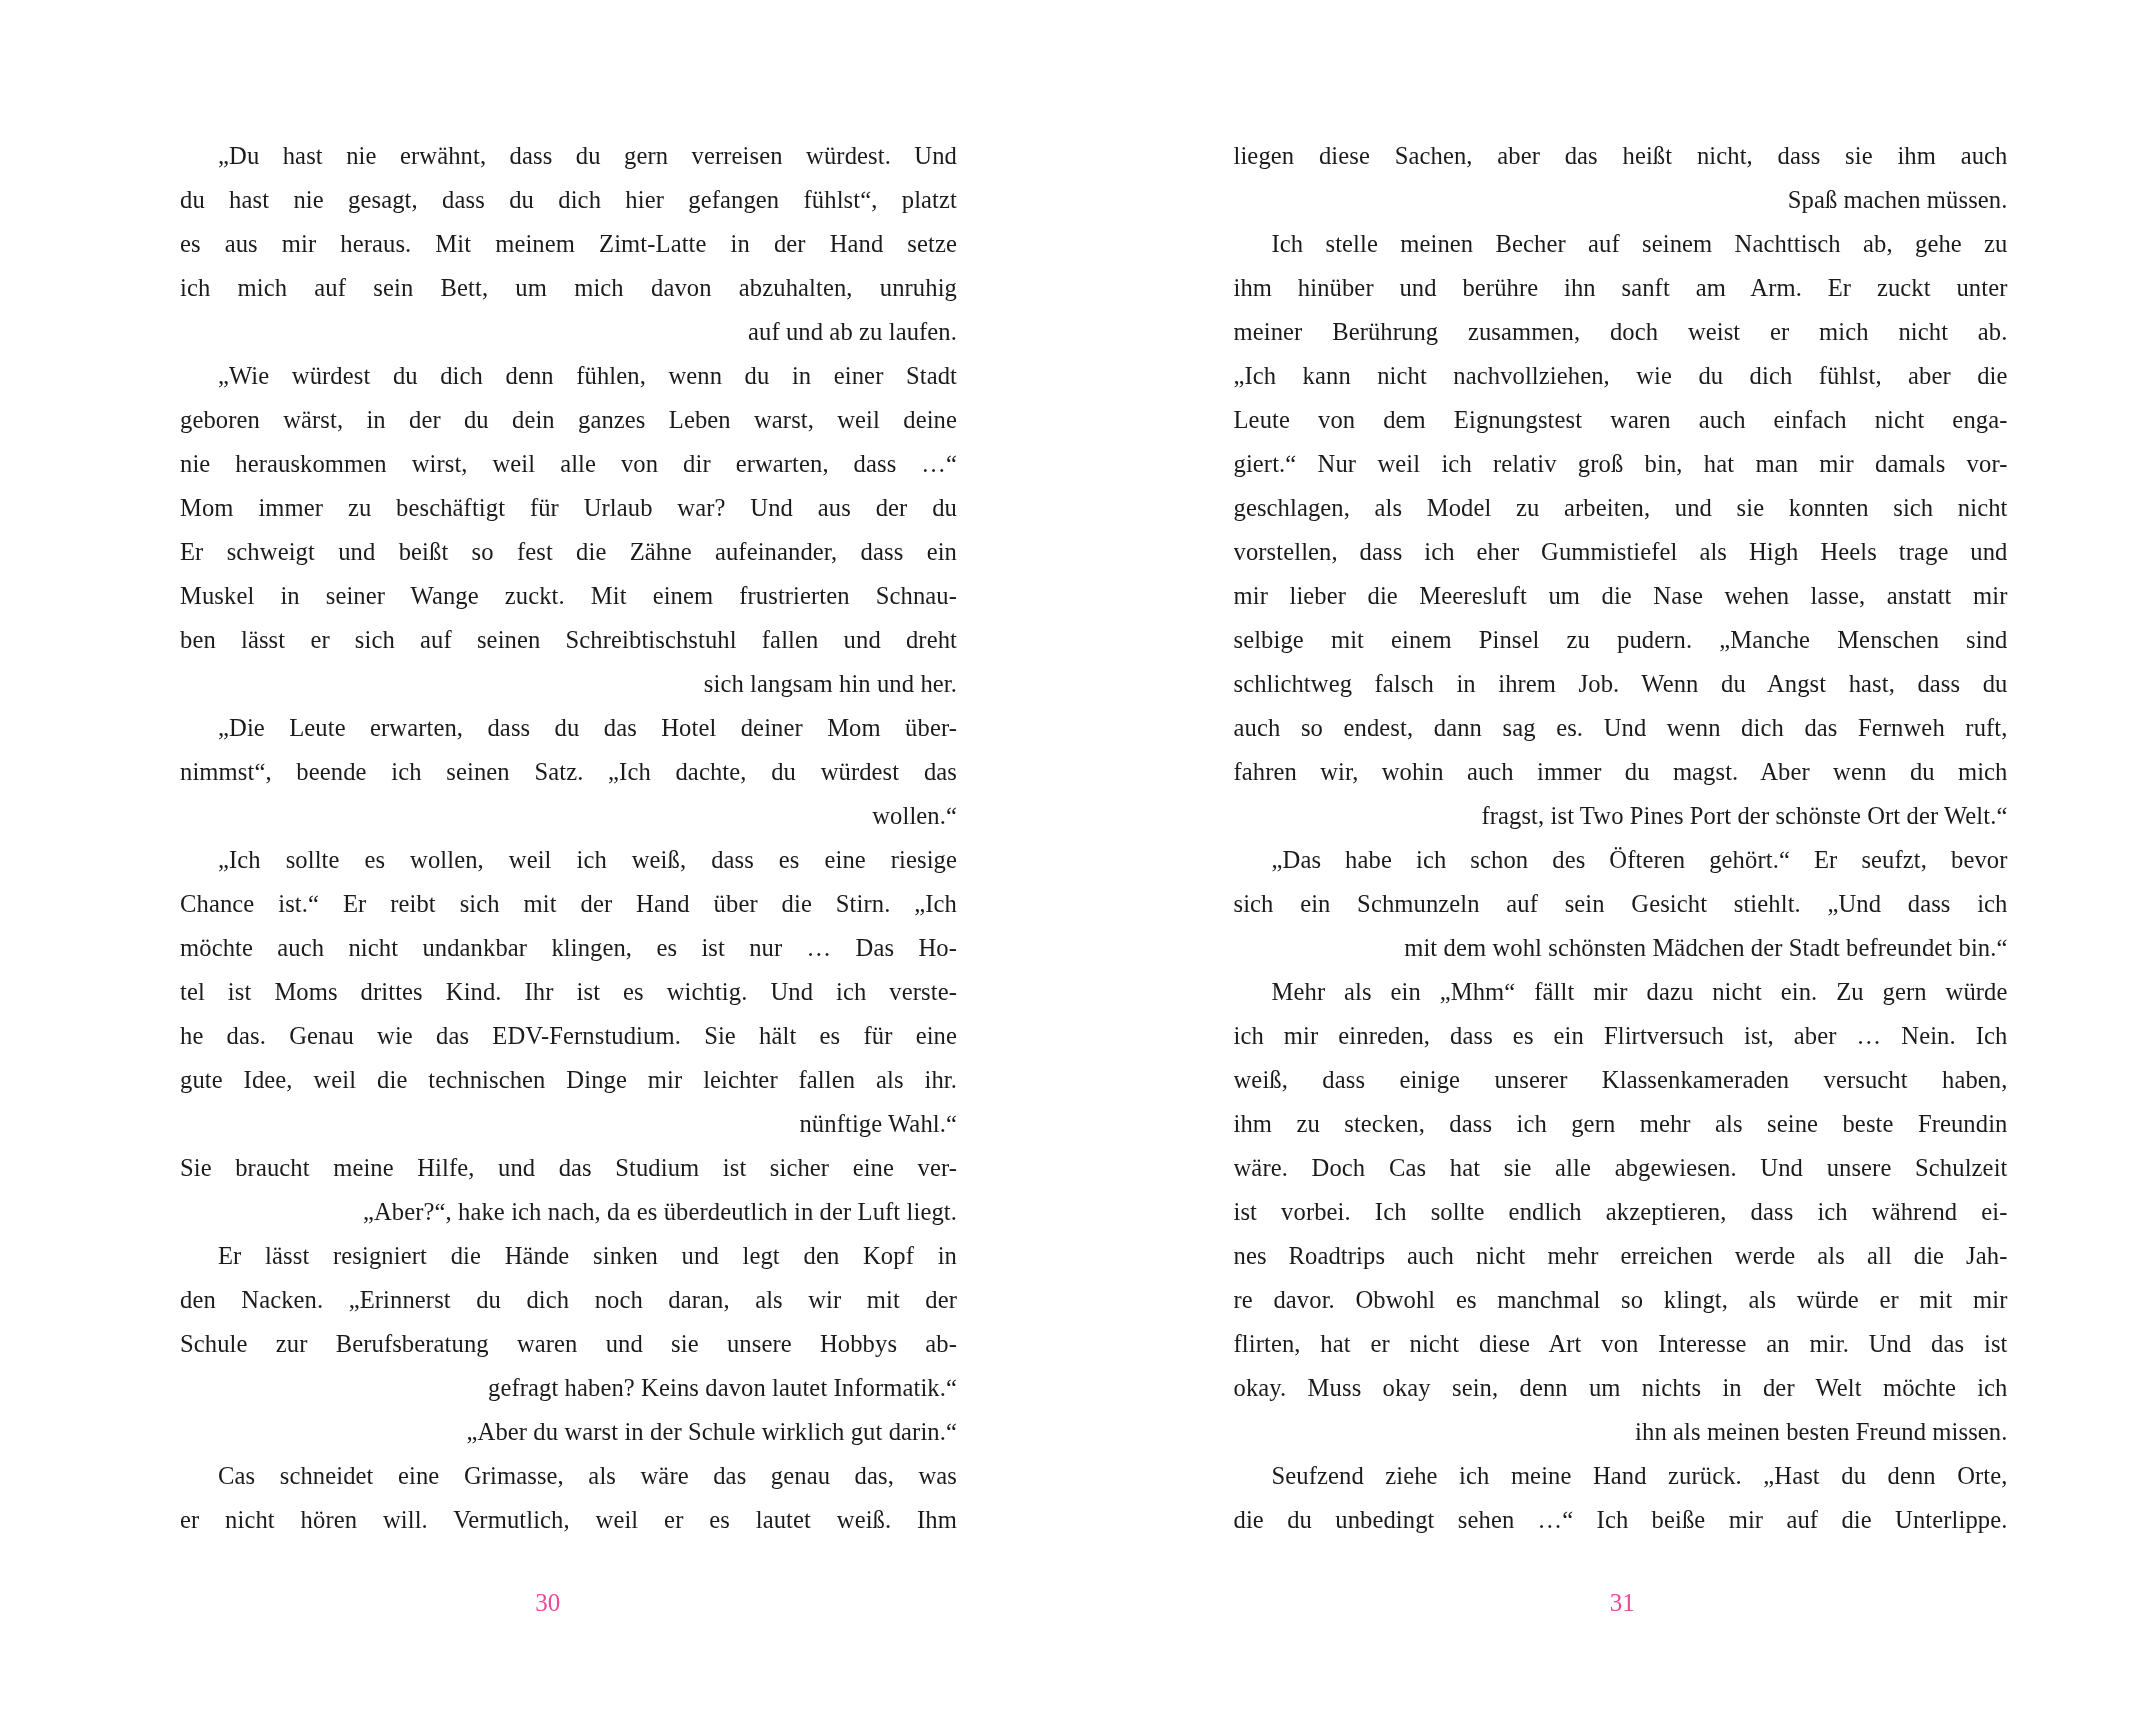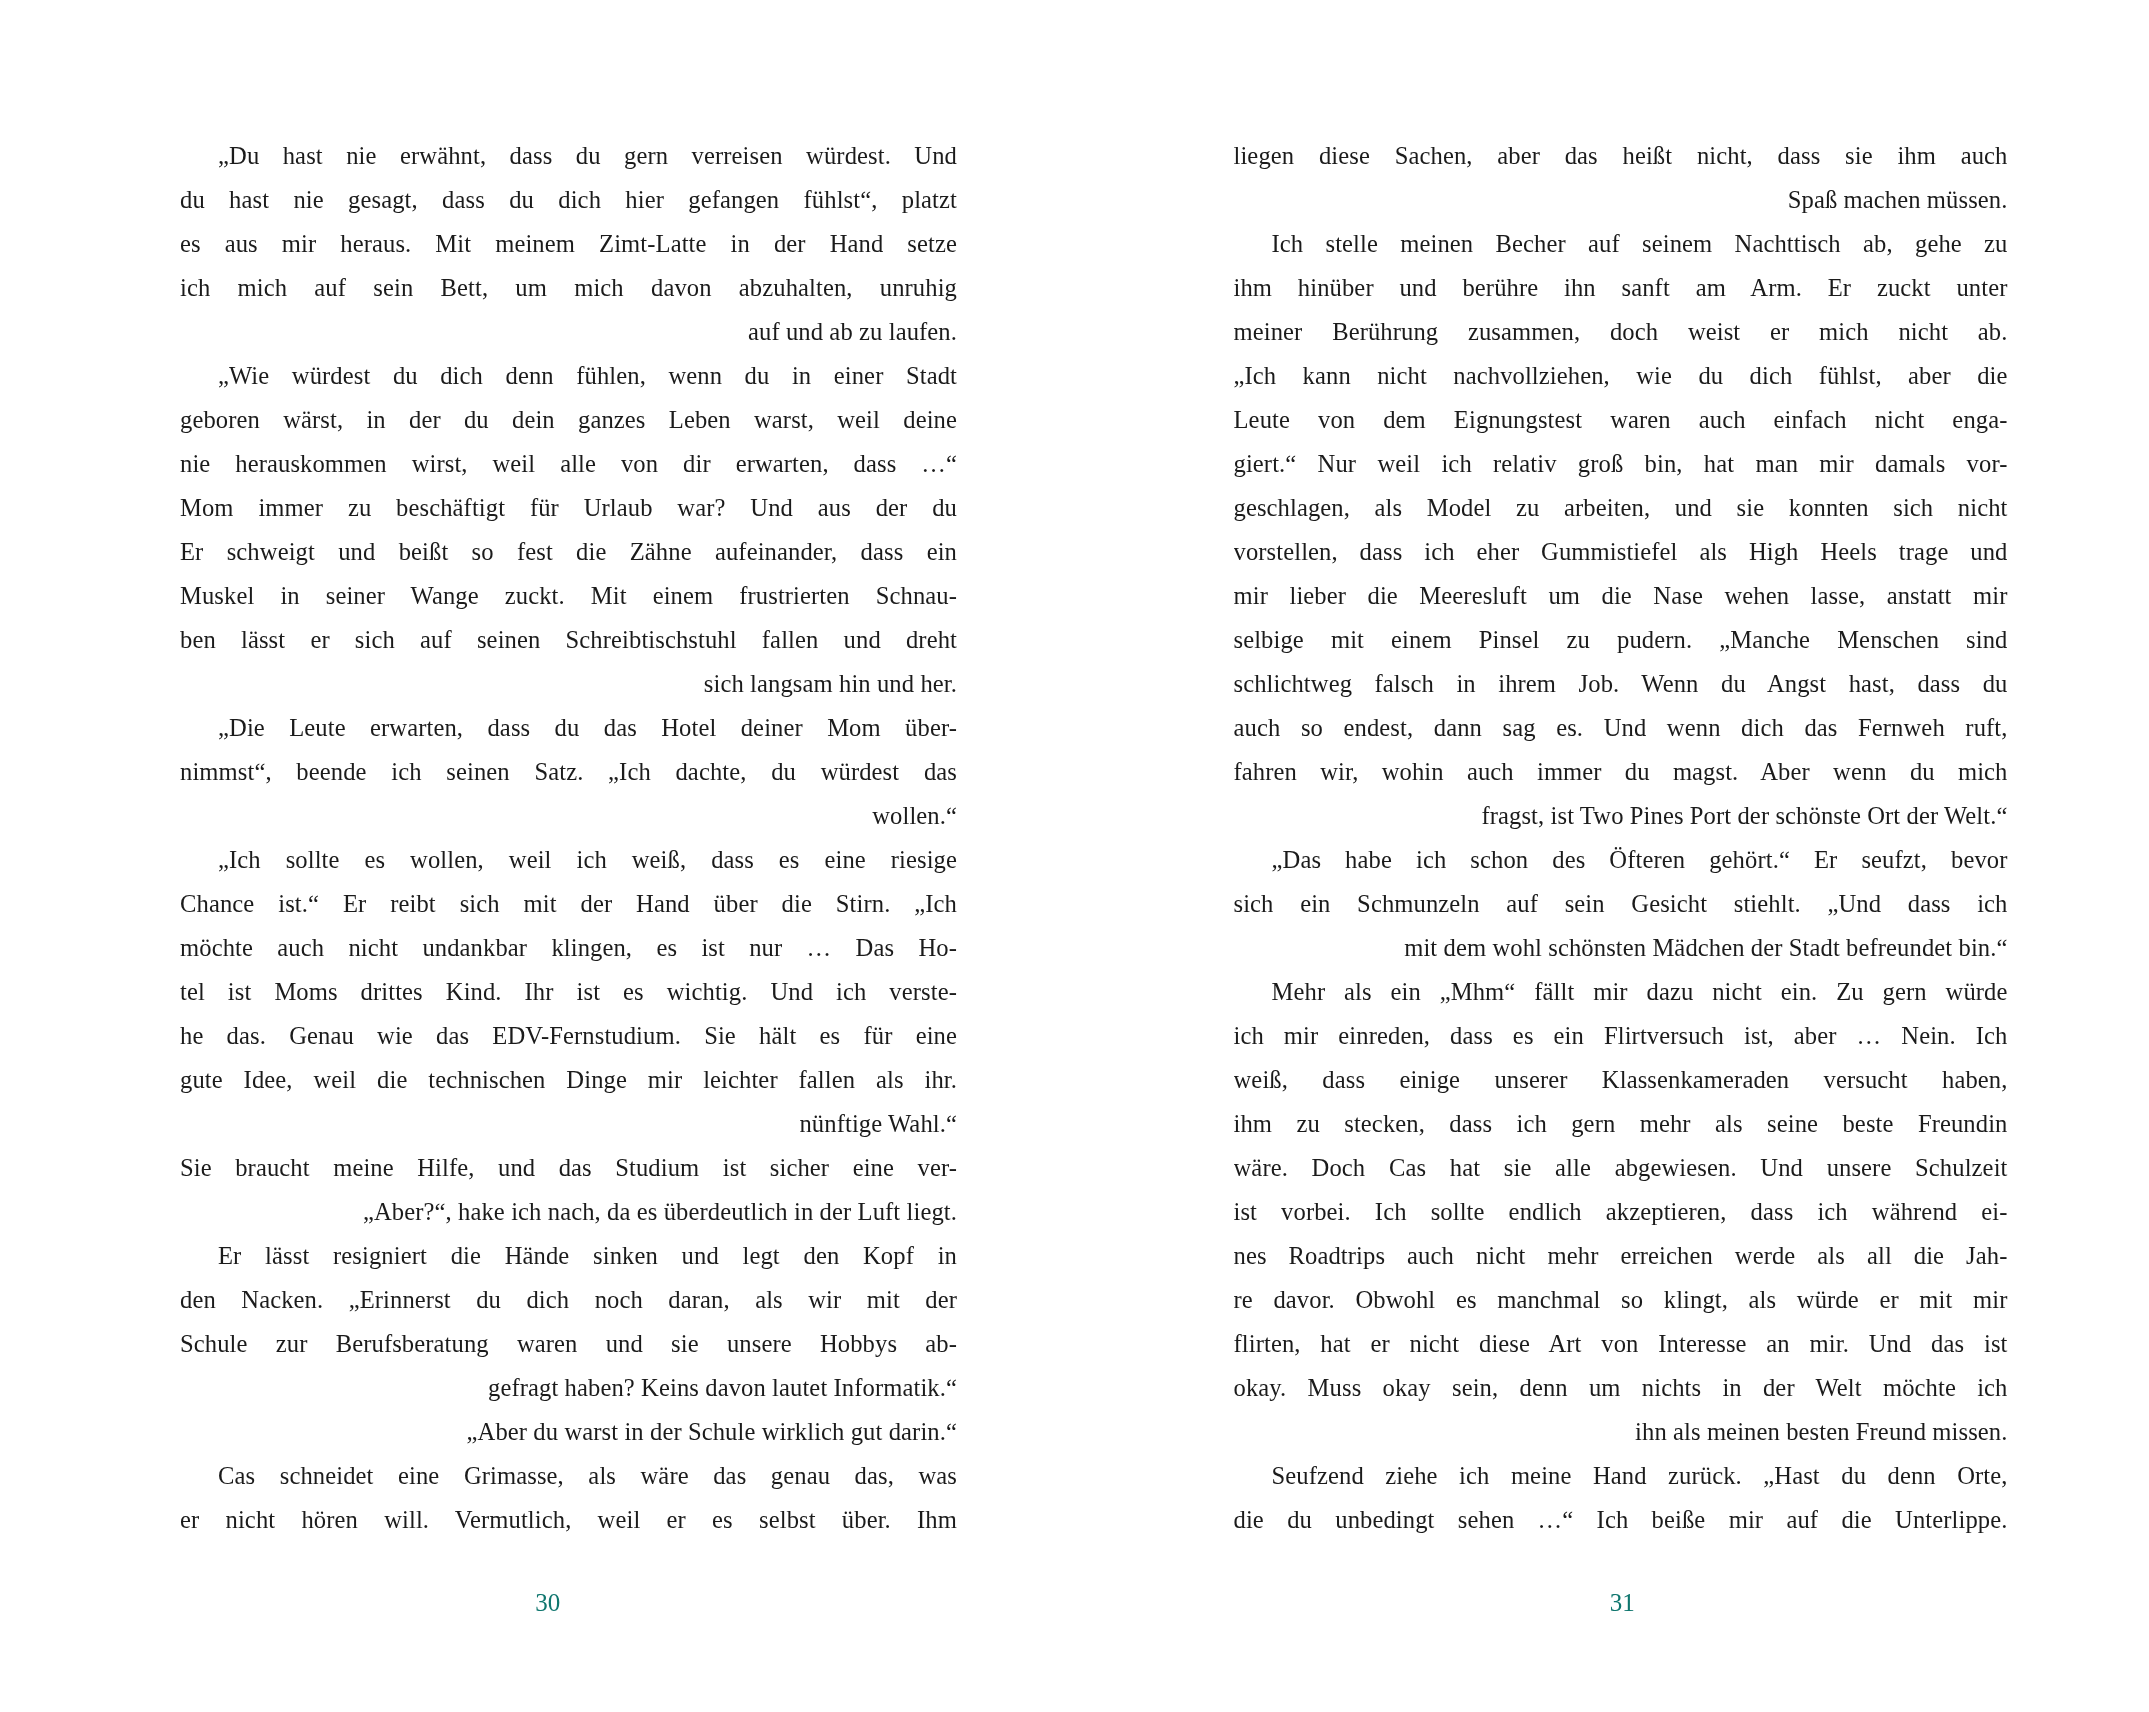--- a/index.html
+++ b/index.html
@@ -52,21 +52,21 @@
   .line.end::after { content: none; }
   .line.indent { text-indent: 38px; }
 
   .page-number {
     position: absolute;
     top: 1589px;
     left: 0;
     width: 100%;
     text-align: center;
     font-size: 25px;
-    color: #0f766e;
+    color: #ec4899;
   }
 </style>
 </head>
 <body>
 
 <div class="spread">
   <div class="page page-left">
     <div class="text-block">
         <div class="paragraph">
           <div class="line indent">„Du hast nie erwähnt, dass du gern verreisen würdest. Und</div>
@@ -107,21 +107,21 @@
           <div class="line indent">Er lässt resigniert die Hände sinken und legt den Kopf in</div>
           <div class="line">den Nacken. „Erinnerst du dich noch daran, als wir mit der</div>
           <div class="line">Schule zur Berufsberatung waren und sie unsere Hobbys ab-</div>
           <div class="line end">gefragt haben? Keins davon lautet Informatik.“</div>
         </div>
         <div class="paragraph">
           <div class="line end indent">„Aber du warst in der Schule wirklich gut darin.“</div>
         </div>
         <div class="paragraph">
           <div class="line indent">Cas schneidet eine Grimasse, als wäre das genau das, was</div>
-          <div class="line">er nicht hören will. Vermutlich, weil er es selbst über. Ihm</div>
+          <div class="line">er nicht hören will. Vermutlich, weil er es lautet weiß. Ihm</div>
         </div>
       </div>
     <div class="page-number">30</div>
   </div>
   <div class="page page-right">
     <div class="text-block">
         <div class="paragraph">
           <div class="line">liegen diese Sachen, aber das heißt nicht, dass sie ihm auch</div>
           <div class="line end">Spaß machen müssen.</div>
         </div>

